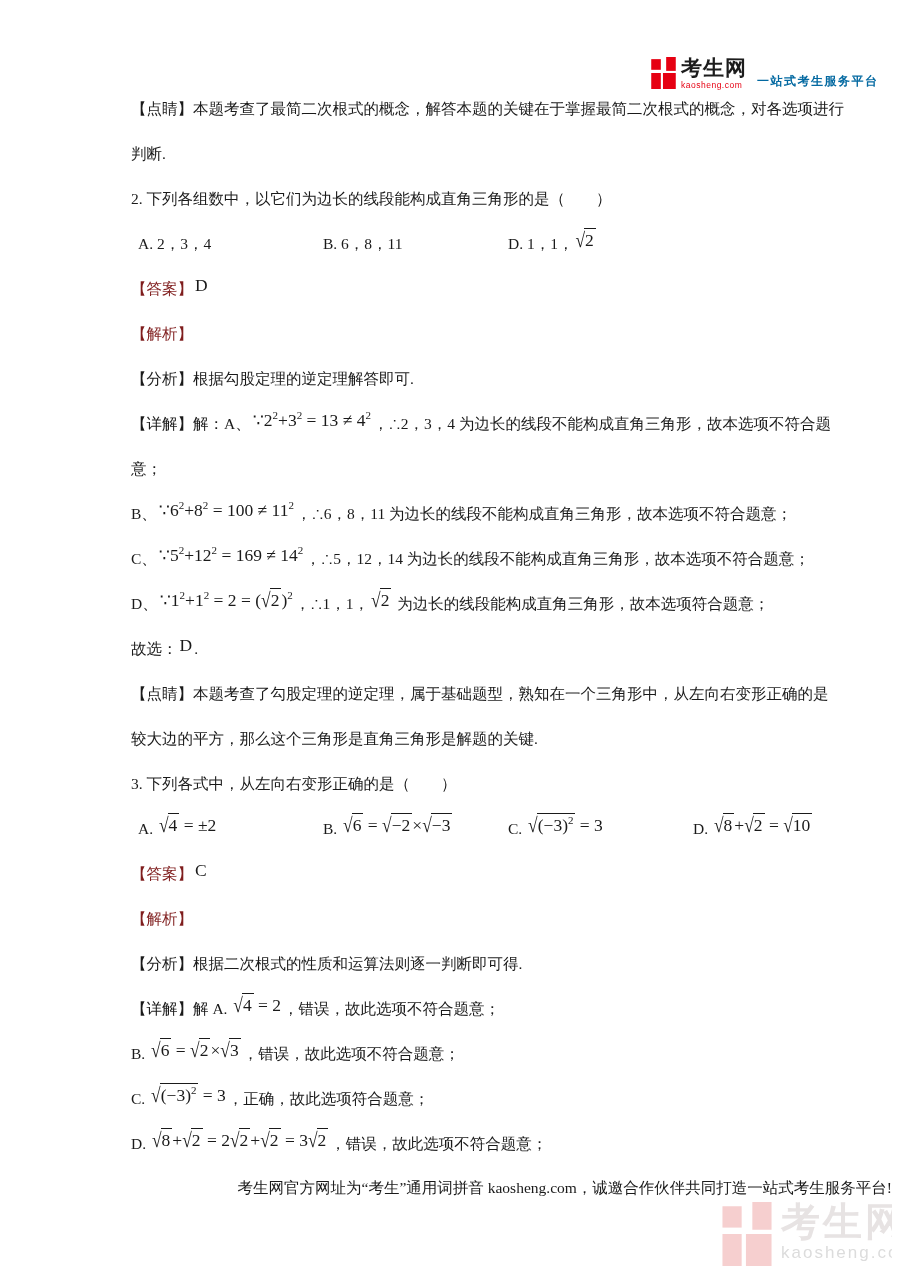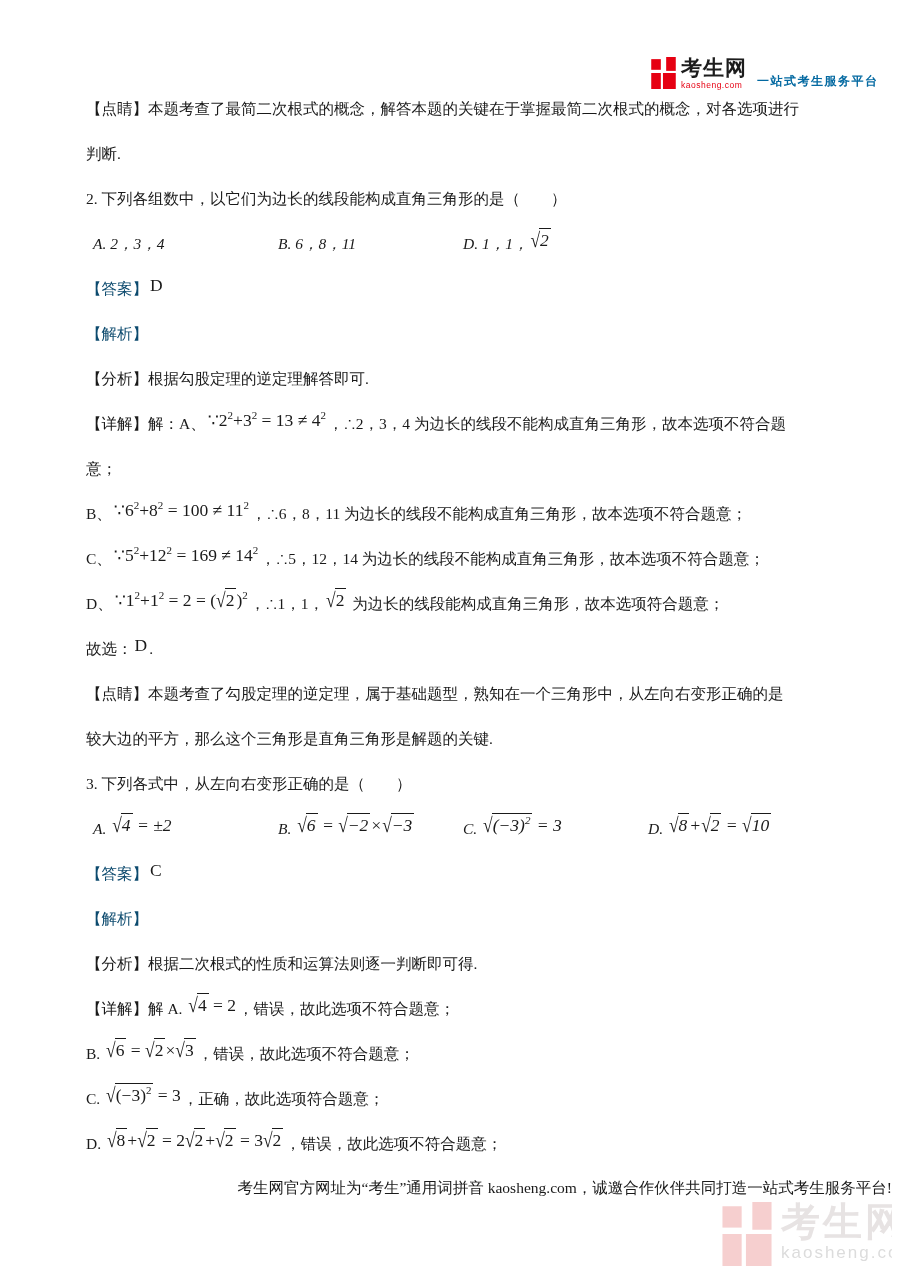--- a/index.html
+++ b/index.html
@@ -18,33 +18,33 @@
   .btxt { margin-left:5px; }
   .brand { font-family:"Liberation Sans","DejaVu Sans",sans-serif; font-weight:bold;
            font-size:21px; line-height:1.05; color:#1c1c1c; letter-spacing:1px; }
   .bdom  { font-family:"Liberation Sans","DejaVu Sans",sans-serif; font-size:8.5px;
            color:#e60012; letter-spacing:0.5px; margin-top:1px; }
   .tagline { font-family:"Liberation Sans","DejaVu Sans",sans-serif; font-weight:bold;
              font-size:12px; color:#0369a1; letter-spacing:1.5px; margin:16px 0 0 10px; }
 
   
   .content { position:absolute; left:78px; top:86px; width:766px; }
-  .blk { line-height:45px; font-size:15.5px; white-space:nowrap; }
+  .blk { line-height:45px; font-size:15.5px; white-space:nowrap;margin-left:45px; }
   .blk .txt { }
-  .blue { color:#0c4a6e; }
+  .blue { color:#7f1d1d; }
 
   .math { font-family:"Liberation Serif","DejaVu Serif",serif; font-size:17.5px;
           display:inline-block; line-height:1.1; vertical-align:3px; white-space:nowrap;
           padding:0 2px; }
   .math sup { font-size:11px; vertical-align:7px; line-height:1; }
   .sq { white-space:nowrap; }
   .sq .v { display:inline-block; transform:scaleY(1.18); transform-origin:center 60%; }
   .sq .rd { border-top:1.3px solid #1a1a1a; padding:1px 2px 0 1px; margin-left:-1px; }
 
-  .opts { display:grid; grid-template-columns:185px 185px 185px auto; padding-left:7px;font-style:italic; }
+  .opts { display:grid; grid-template-columns:185px 185px 185px auto; padding-left:7px; }
   .opt { white-space:nowrap; }
 
   
   .footer { position:absolute; left:0; top:1176px; width:100%; text-align:right;
             font-size:15.5px; line-height:24px; color:#1a1a1a; }
 
   
   .wm { position:absolute; left:714px; top:1202px; display:flex; align-items:flex-start; opacity:1; }
   .wm .mark { color:#f6cfcf; }
   .wmtxt { margin-left:9px; }

